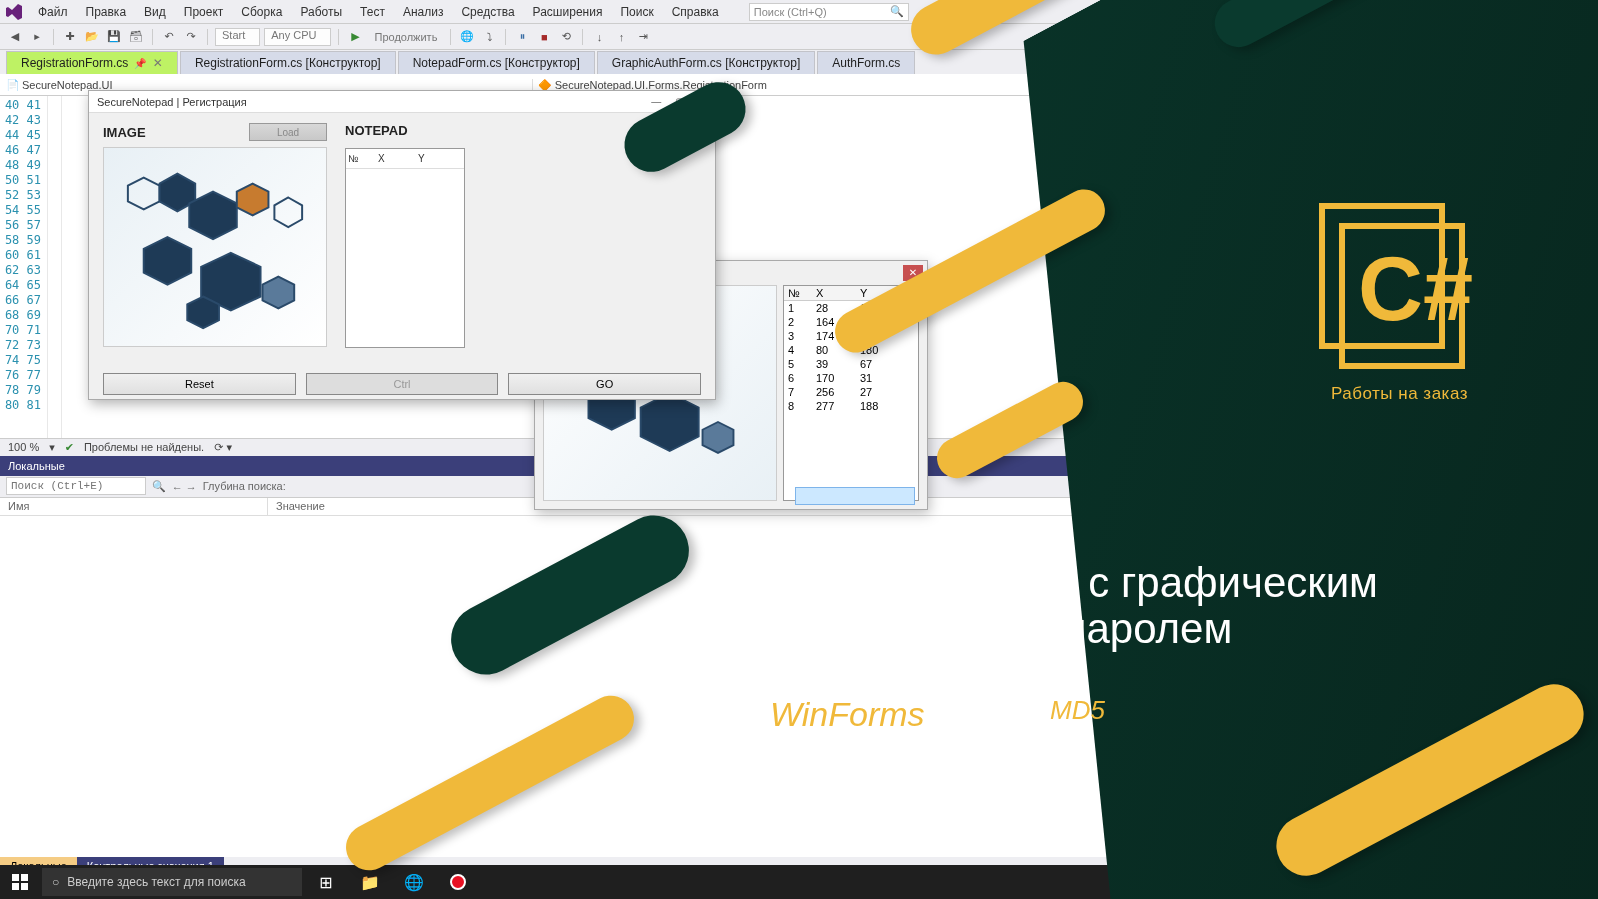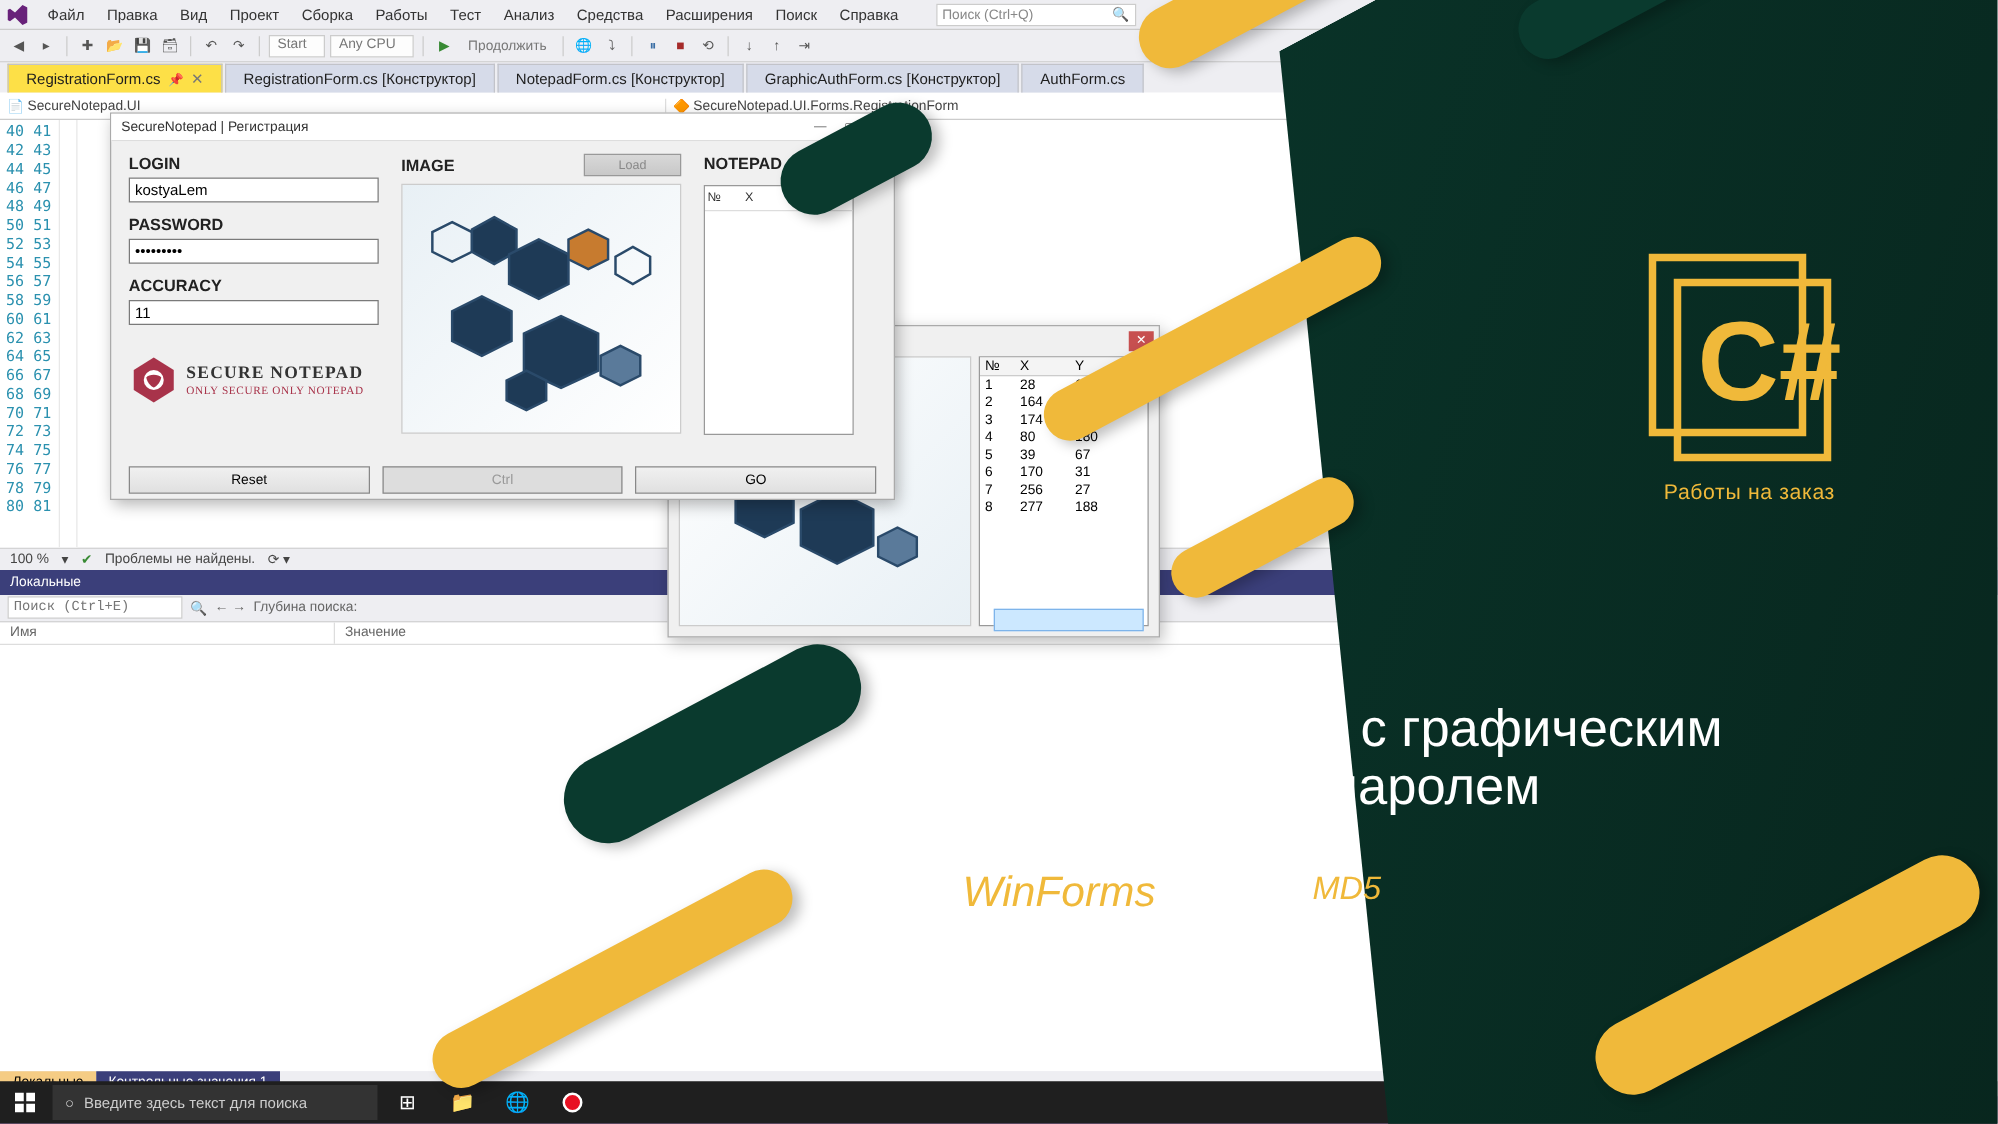--- a/index.html
+++ b/index.html
@@ -20,21 +20,21 @@
 .vs-toolbar .tb-btn { width: 18px; height: 18px; display: inline-flex; align-items: center; justify-content: center; color: #555; }
 .vs-toolbar .tb-sep { width: 1px; height: 16px; background: #ccc; margin: 0 3px; }
 .vs-toolbar .tb-text { padding: 0 6px; color: #777; }
 .vs-toolbar .tb-combo { border: 1px solid #ccc; background: #fdfdfd; height: 18px; padding: 0 14px 0 6px; color: #777; }
 .vs-toolbar .play { color: #388a34; }
 .vs-toolbar .insights { margin-left: auto; color: #5a5a5a; }
 
 
 .vs-doctabs { height: 24px; background: #eeeef2; display: flex; align-items: flex-end; padding-left: 6px; font-size: 12px; }
 .vs-doctab { padding: 4px 14px; background: #d6dbe9; color: #1e1e1e; border: 1px solid #c2c3c9; border-bottom: none; margin-right: 2px; position: relative; }
-.vs-doctab.active { background: #fde047; }
+.vs-doctab.active { background: #bef264; }
 .vs-doctab .pin { margin-left: 6px; color: #777; font-size: 10px; }
 .vs-doctab .close { margin-left: 6px; color: #777; }
 
 
 .vs-navbar { height: 22px; background: #fff; border-bottom: 1px solid #ccc; display: flex; align-items: center; font-size: 11px; color: #444; }
 .vs-navbar .nav-combo { flex: 1; border-right: 1px solid #ddd; padding: 0 6px; display: flex; align-items: center; gap: 4px; overflow: hidden; white-space: nowrap; }
 .vs-navbar .ico { width: 12px; height: 12px; display: inline-block; }
 
 
 .vs-editor { flex: 1; background: #fff; display: flex; position: relative; overflow: hidden; }
@@ -403,39 +403,20 @@
 <div class="reg-window">
   <div class="reg-title">
     <span>SecureNotepad | Регистрация</span>
     <div class="wbtns">
       <span>—</span>
       <span>▢</span>
       <span>✕</span>
     </div>
   </div>
   <div class="reg-body">
-    <div class="reg-col reg-left">
-      <div class="reg-label">LOGIN</div>
-      <input class="reg-input" value="kostyaLem" style="">
-      <div class="reg-label">PASSWORD</div>
-      <input class="reg-input" value="•••••••••" style="">
-      <div class="reg-label">ACCURACY</div>
-      <input class="reg-input" value="11" style="">
-      <div class="reg-logo">
-        <svg class="lion" viewBox="0 0 40 40">
-            <polygon fill="#a8334a" points="20,2 36,12 36,28 20,38 4,28 4,12"></polygon>
-            <circle cx="20" cy="20" r="8" fill="#fff"></circle>
-            <path fill="#a8334a" d="M14 18c2-3 10-3 12 0-1 5-5 8-6 8s-5-3-6-8z"></path>
-          </svg>
-        <div>
-          <div class="txt1">SECURE NOTEPAD</div>
-          <div class="txt2">ONLY SECURE ONLY NOTEPAD</div>
-        </div>
-      </div>
-    </div>
     <div class="reg-col reg-mid">
       <div class="reg-image-row">
         <div class="reg-label" style="flex:1;margin:0">IMAGE</div>
         <button class="reg-load-btn">Load</button>
       </div>
       <div class="reg-image-area hex-img">
         <svg viewBox="0 0 224 200">
           <g stroke="#2a4a6a" stroke-width="2">
             <polygon fill="none" points="40,30 56,38 56,54 40,62 24,54 24,38"></polygon>
             <polygon fill="#1e3a56" points="74,26 92,36 92,54 74,64 56,54 56,36"></polygon>

